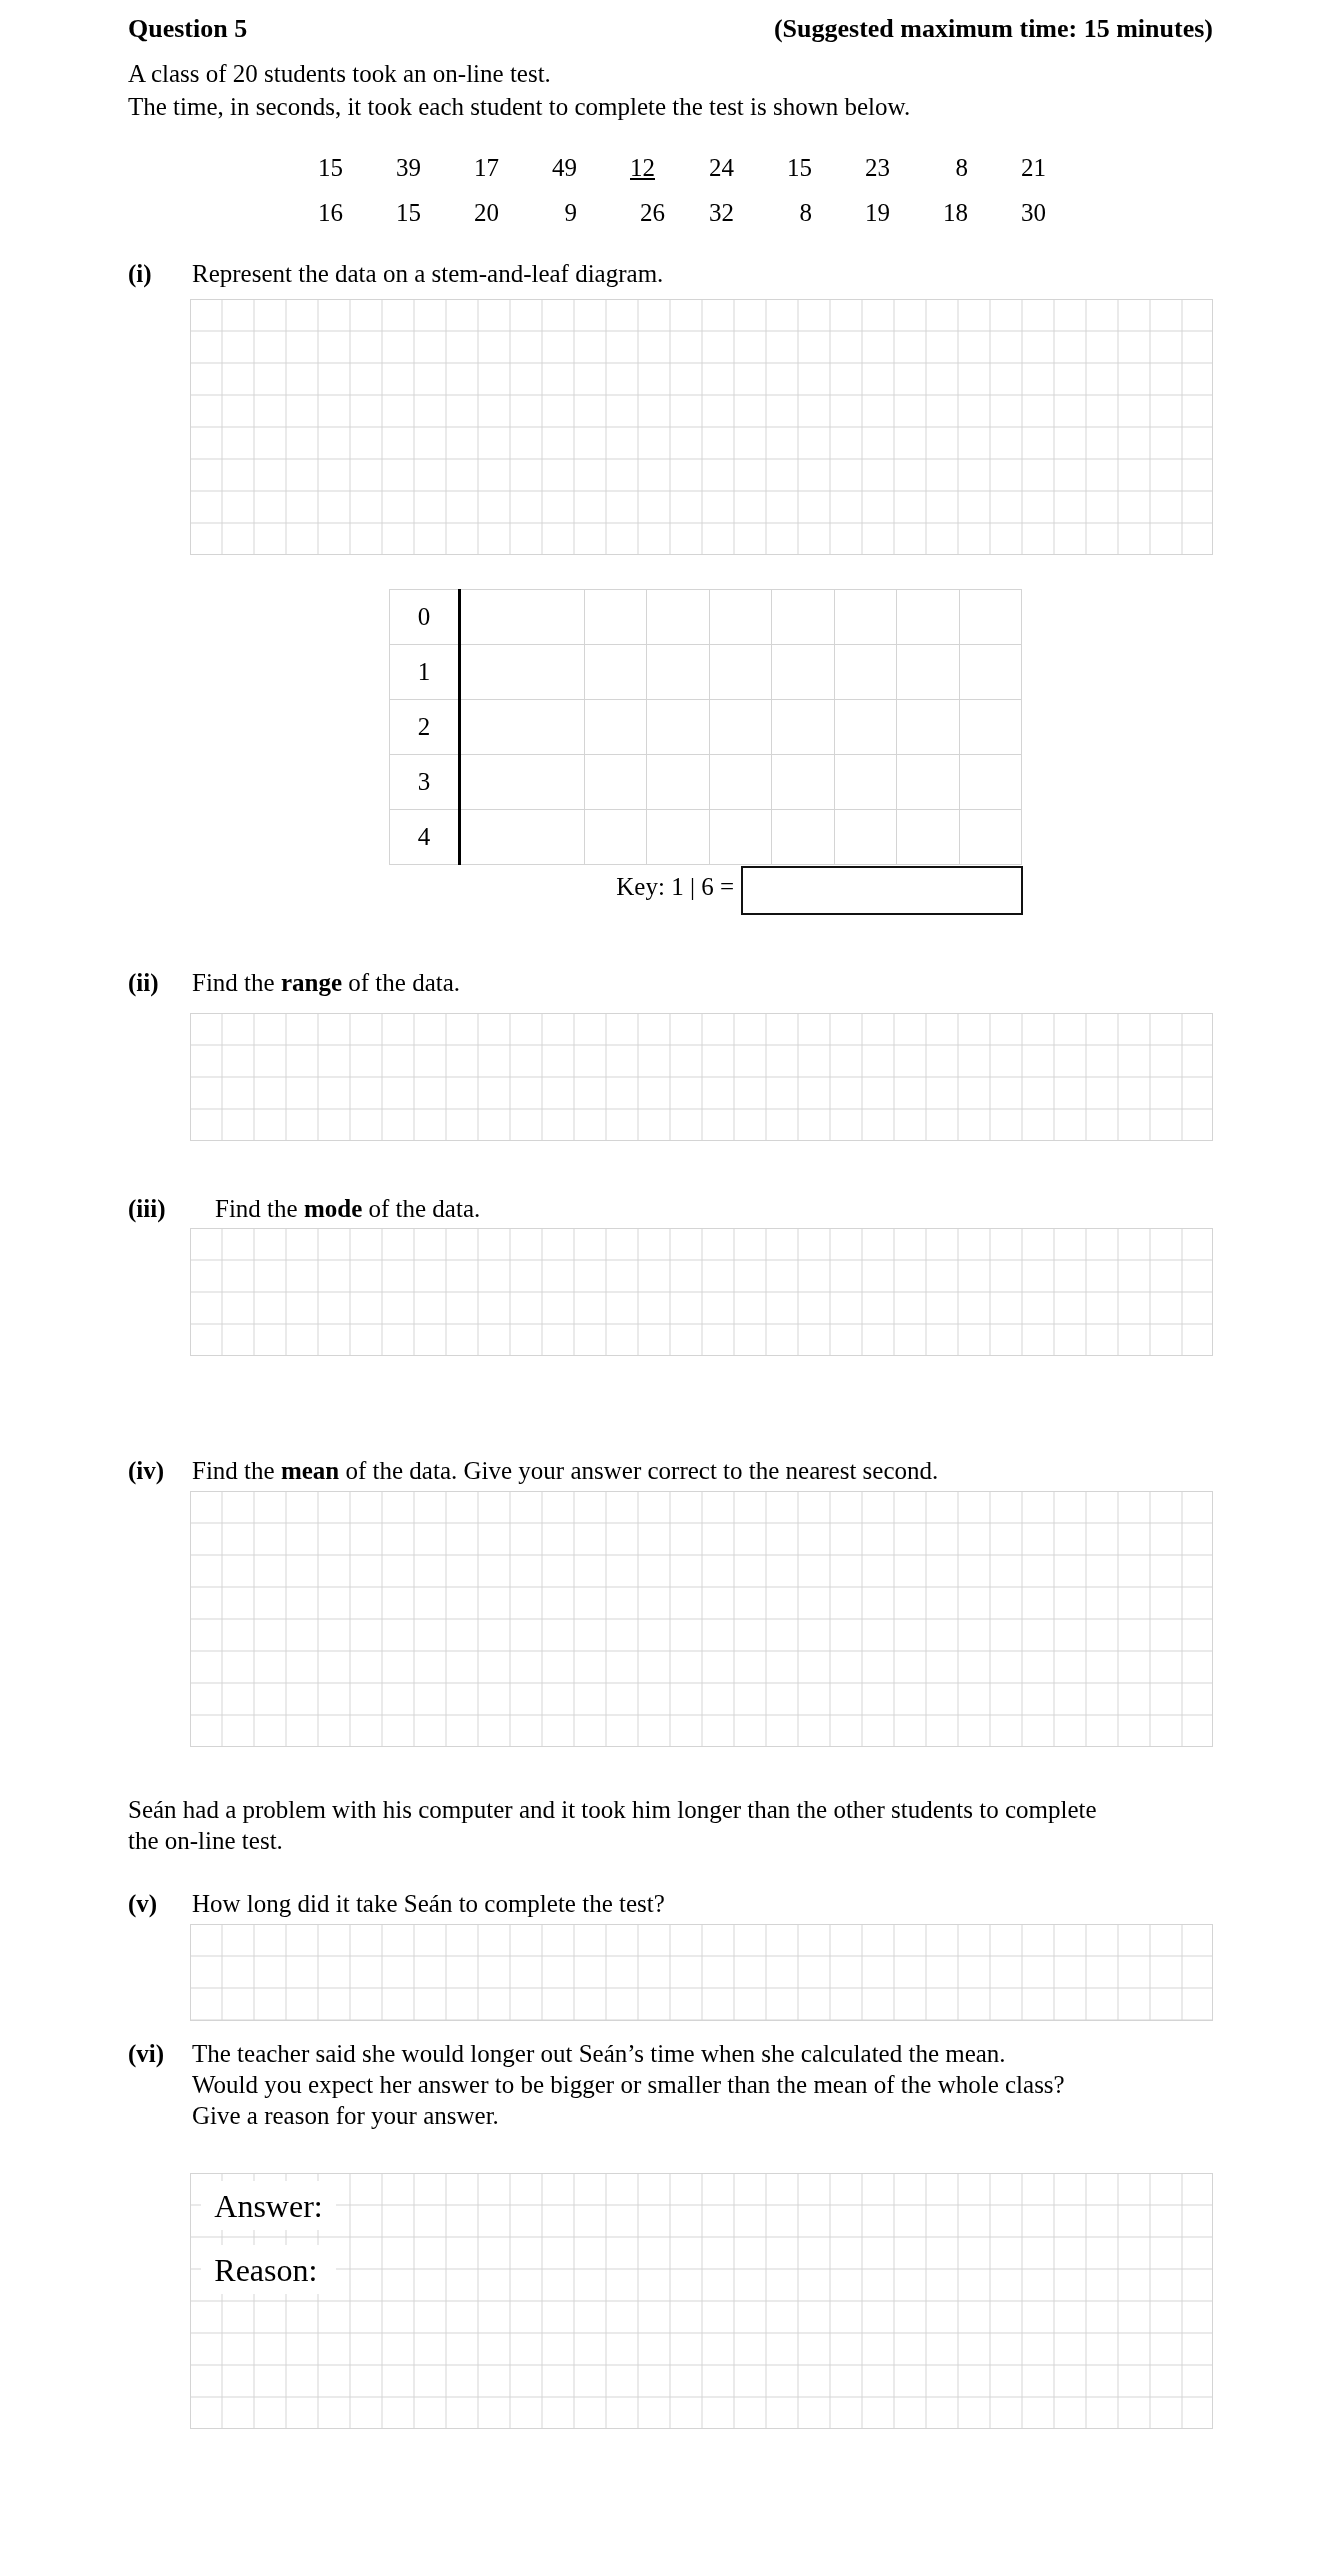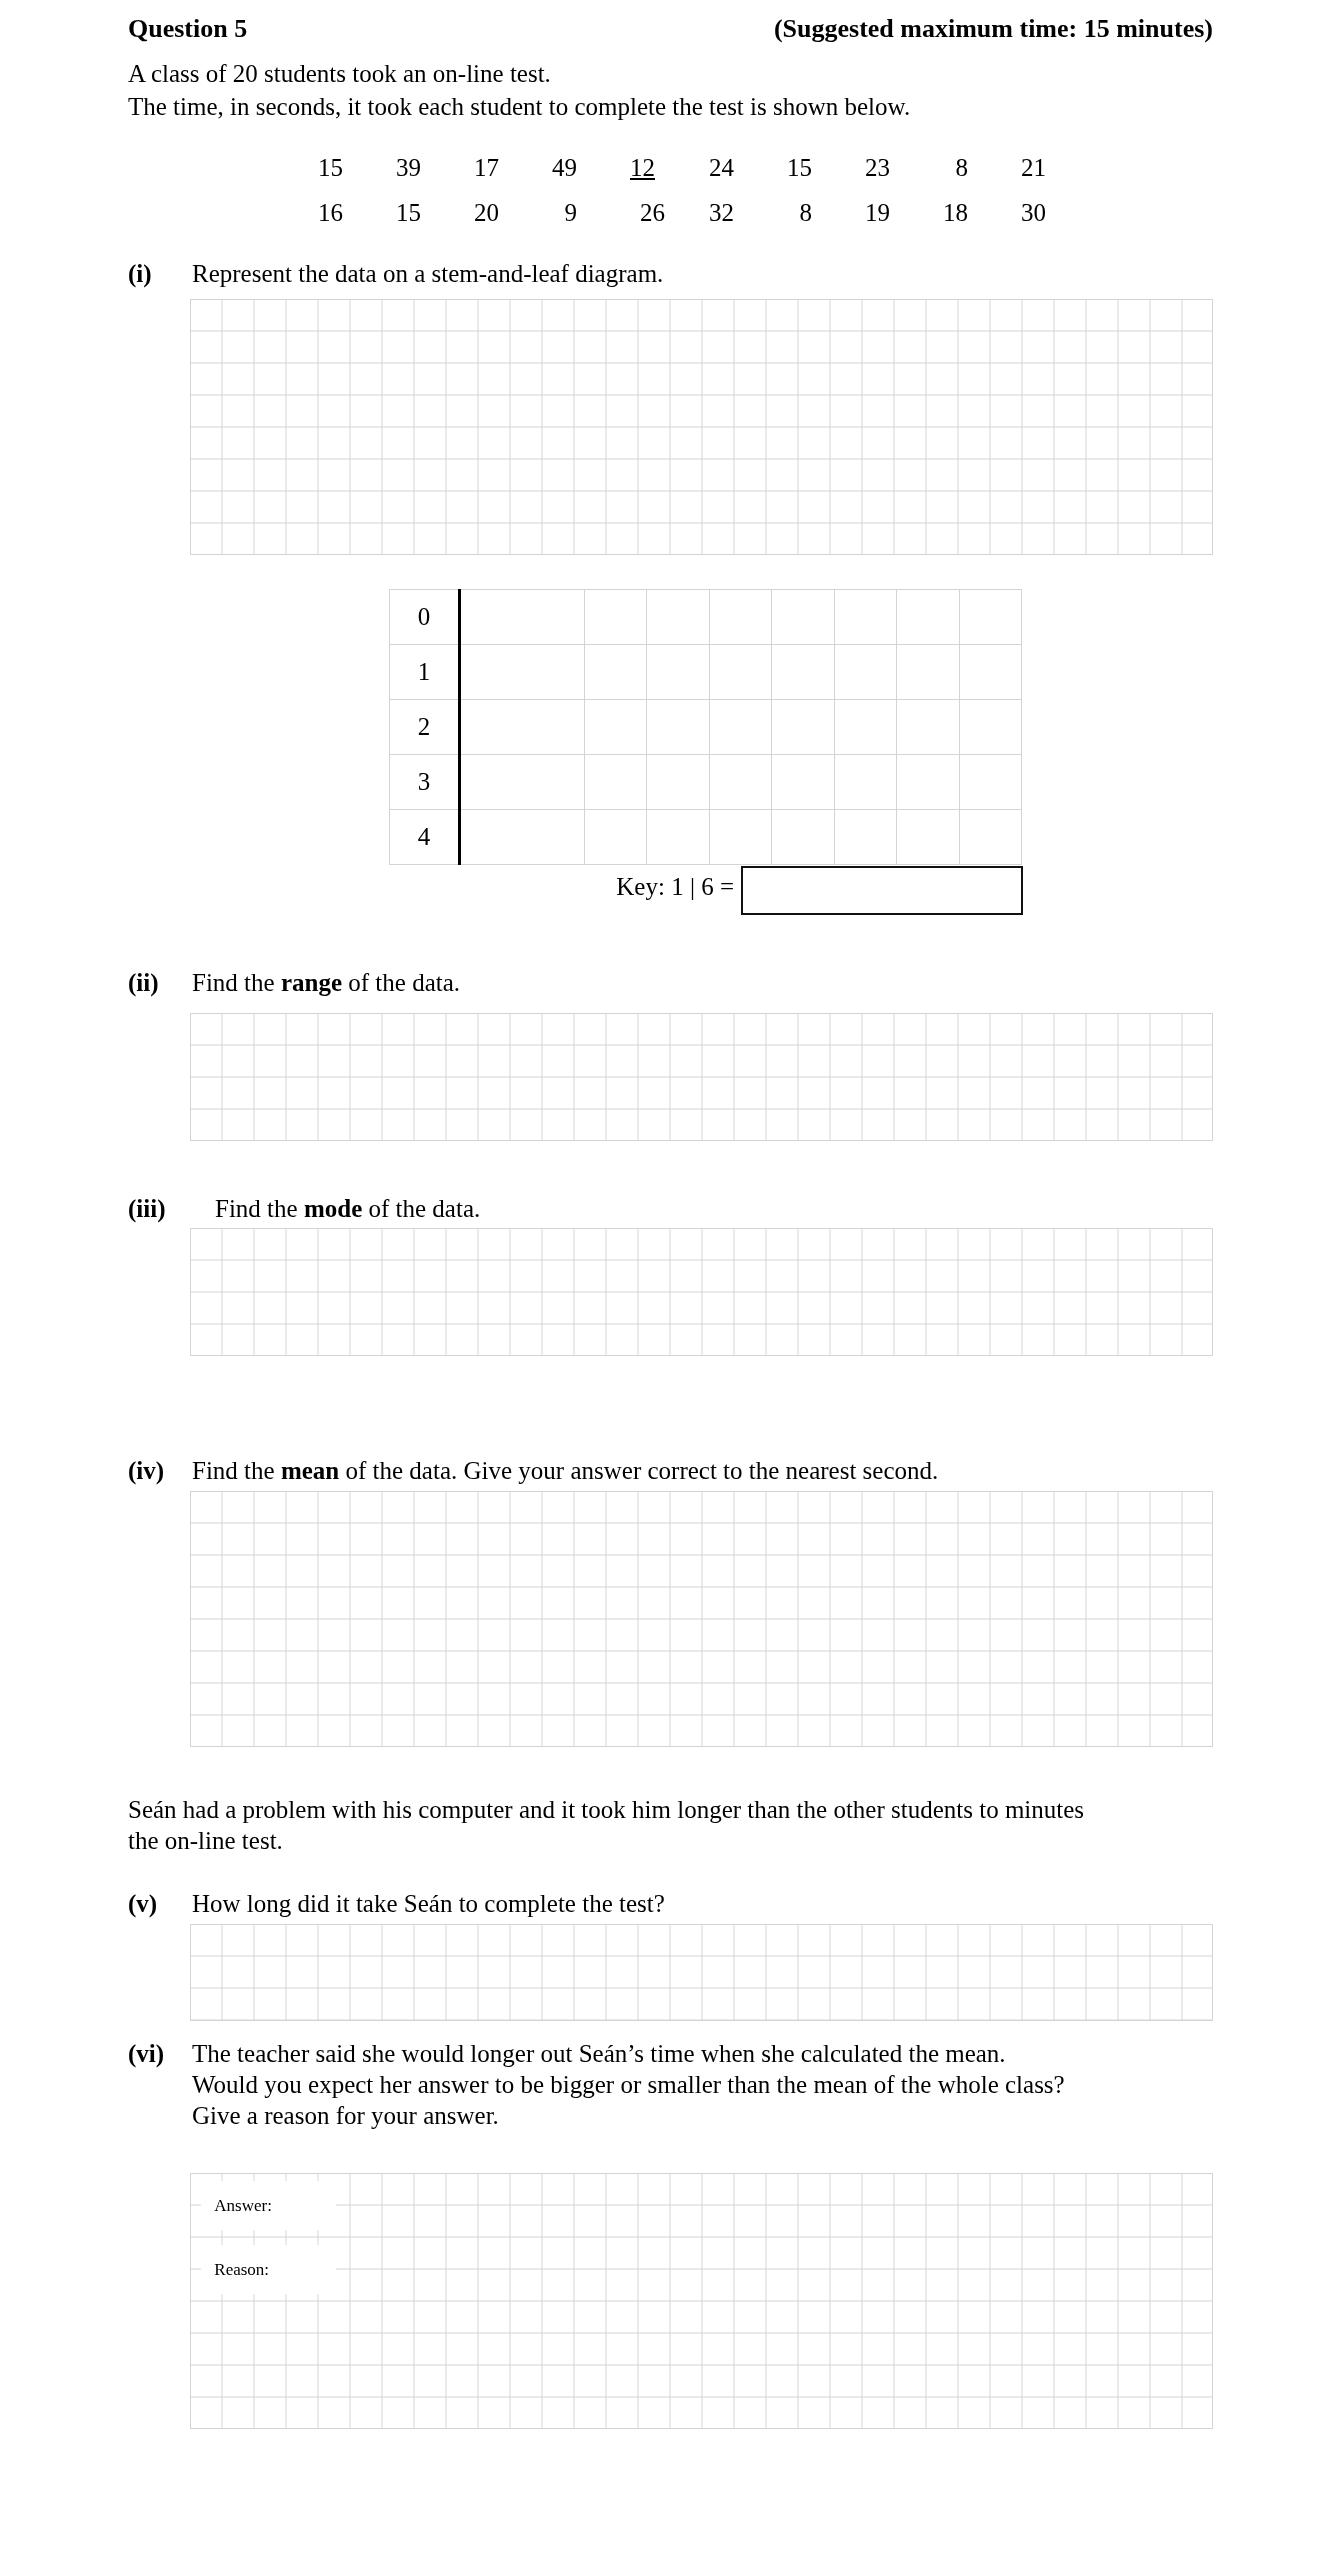--- a/index.html
+++ b/index.html
@@ -40,21 +40,21 @@
   }
   .stem-table td.stem { width: 68px; border-right: 3.7px solid #000; }
 
   .key-label { position: absolute; right: 606px; top: 874px; font-size: 25px; line-height: 1; white-space: nowrap; }
   .key-box {
     position: absolute; left: 741px; top: 866px; width: 282px; height: 49px;
     border: 2.2px solid #111; box-sizing: border-box; background: #fff;
   }
 
   .mask {
-    position: absolute; background: #fff; font-size: 17px; line-height: 1;
+    position: absolute; background: #fff; font-size: 32px; line-height: 1;
     display: flex; align-items: center; padding-left: 13.3px; box-sizing: border-box;
   }
 </style>
 </head>
 <body>
 
 <div class="abs bold" style="left:128px; top:16px; font-size:26px;">Question 5</div>
 <div class="abs bold" style="right:127px; top:16px; font-size:26px;">(Suggested maximum time: 15 minutes)</div>
 
 <div class="abs" style="left:128px; top:61px;">A class of 20 students took an on-line test.</div>
@@ -158,21 +158,21 @@
 <div class="grid" style="top:1013px; height:128px;"></div>
 
 <div class="qlabel" style="top:1196px;">(iii)</div>
 <div class="qtext" style="top:1196px;margin-left:23px;"><span>Find the </span><b>mode</b><span> of the data.</span></div>
 <div class="grid" style="top:1228px; height:128px;"></div>
 
 <div class="qlabel" style="top:1458px;">(iv)</div>
 <div class="qtext" style="top:1458px;"><span>Find the </span><b>mean</b><span> of the data.  Give your answer correct to the nearest second.</span></div>
 <div class="grid" style="top:1491px; height:256px;"></div>
 
-<div class="abs" style="left:128px; top:1797px;">Seán had a problem with his computer and it took him longer than the other students to minutes</div>
+<div class="abs" style="left:128px; top:1797px;">Seán had a problem with his computer and it took him longer than the other students to complete</div>
 <div class="abs" style="left:128px; top:1828px;">the on-line test.</div>
 
 <div class="qlabel" style="top:1891px;">(v)</div>
 <div class="qtext" style="top:1891px;">How long did it take Seán to complete the test?</div>
 <div class="grid" style="top:1924px; height:97px;"></div>
 
 <div class="qlabel" style="top:2041px;text-align:center;">(vi)</div>
 <div class="qtext" style="top:2041px;">The teacher said she would longer out Seán’s time when she calculated the mean.</div>
 <div class="qtext" style="top:2072px;">Would you expect her answer to be bigger or smaller than the mean of the whole class?</div>
 <div class="qtext" style="top:2103px;">Give a reason for your answer.</div>

